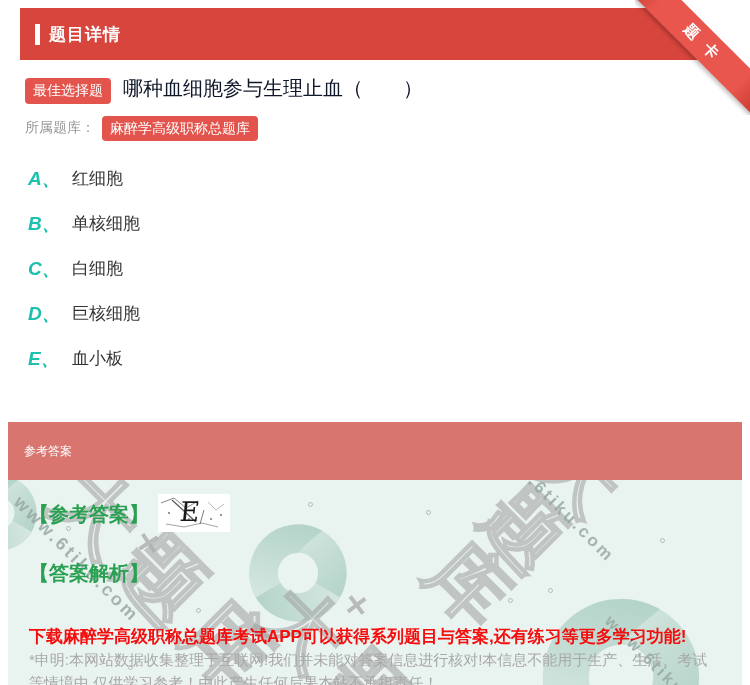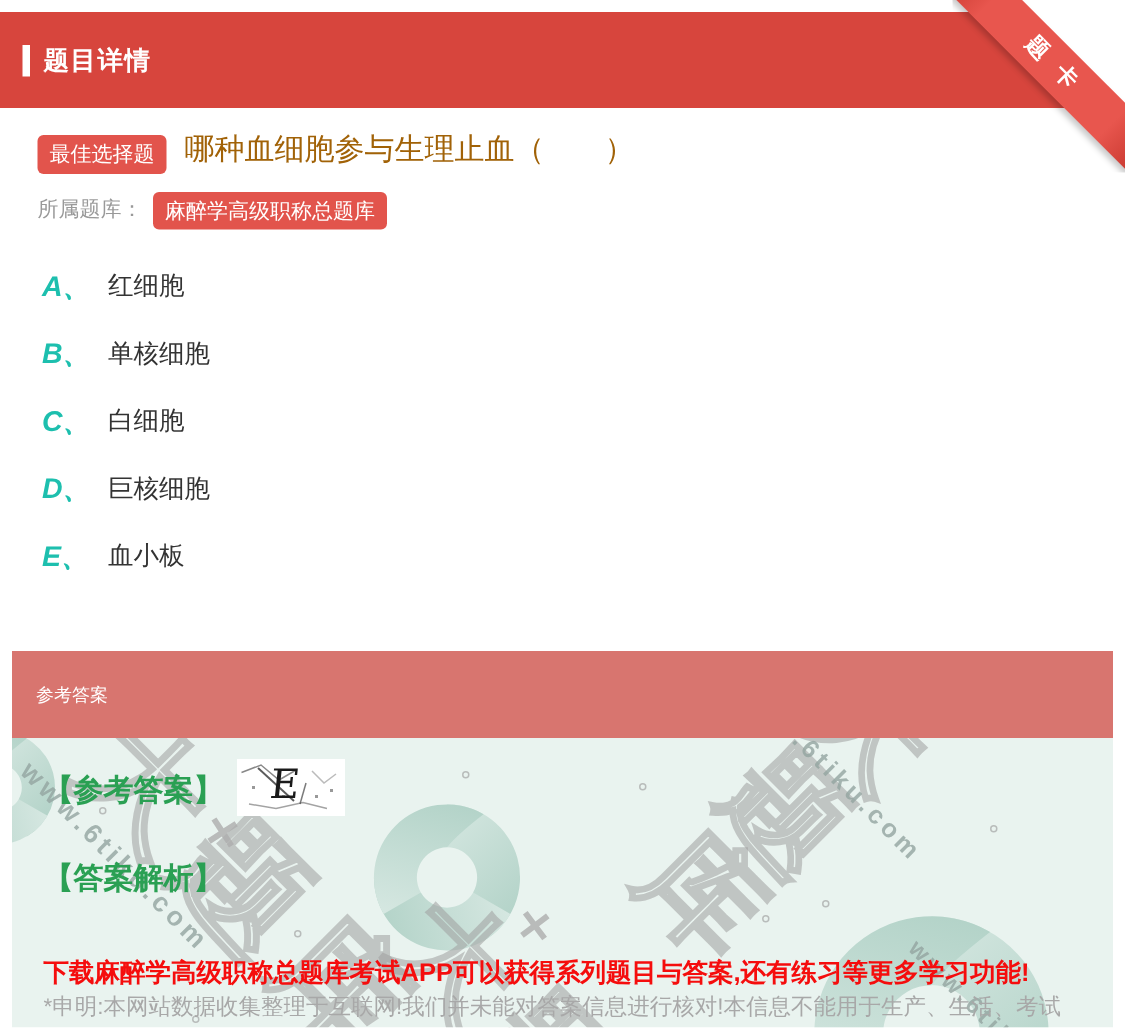--- a/index.html
+++ b/index.html
@@ -1,41 +1,41 @@
 <!DOCTYPE html>
 <html><head>
 <meta charset="utf-8">
 <style>
   * { margin:0; padding:0; box-sizing:border-box; }
   html,body { background:#fff; }
   body { font-family:"Liberation Sans","DejaVu Sans",sans-serif; }
   .page { position:relative; width:750px; height:685px; background:#fff; overflow:hidden; }
 
   
-  .q-header { position:relative; margin:8px 0 0; height:64px; background:#d7453d;
+  .q-header { position:relative; margin:8px 20px 0; height:52px; background:#d7453d;
               display:flex; align-items:center; padding-left:15px; }
   .accent { width:5px; height:21px; background:#fff; margin-right:9px; }
   .q-title { font-size:17px; font-weight:700; color:#fff; letter-spacing:1px; }
 
   
   .corner-wrap { position:absolute; top:0; right:0; width:115px; height:115px; overflow:hidden; z-index:5; }
   .corner-white { position:absolute; top:0; right:0; width:0; height:0;
                   border-top:96px solid #ffffff; border-left:96px solid transparent; }
   .ribbon { position:absolute; top:26px; right:-40px; width:178px; transform:rotate(45deg);
             background:linear-gradient(90deg,#c8382f 0%,#e8564e 18%,#e8564e 82%,#c8382f 100%);
             color:#fff; text-align:center; font-size:15px; font-weight:700;
             padding:6px 0 6px 12px; letter-spacing:12px; box-shadow:0 3px 4px rgba(0,0,0,.22); }
 
   
   .q-body { height:362px; padding:14px 16px 0 25px; background:#fff; }
   .q-row { display:flex; align-items:flex-start; gap:12px; }
   .badge { background:#e2544c; color:#fff; font-size:14px; padding:4px 8px; border-radius:4px;
            white-space:nowrap; line-height:1.25; }
   .q-row .badge { margin-top:4px; }
-  .q-text { font-size:20px; color:#a16207; line-height:1.45; }
+  .q-text { font-size:20px; color:#0f172a; line-height:1.45; }
   .bank-row { margin-top:12px; display:flex; align-items:center; gap:7px; font-size:14px; color:#999; }
   .options { list-style:none; margin-top:27px; padding-left:3px; }
   .options li { display:flex; align-items:center; margin-bottom:24px; height:21px; }
   .letter { color:#1dbfae; font-style:italic; font-weight:700; font-size:19px; width:44px; flex:none; }
   .opt-text { font-size:17px; color:#333; }
 
   
   .ans { margin:0 8px; }
   .ans-bar { height:58px; background:#d8756f; color:#fff; display:flex; align-items:center;
              justify-content:space-between; padding:0 15px 0 16px; font-size:12px; }

